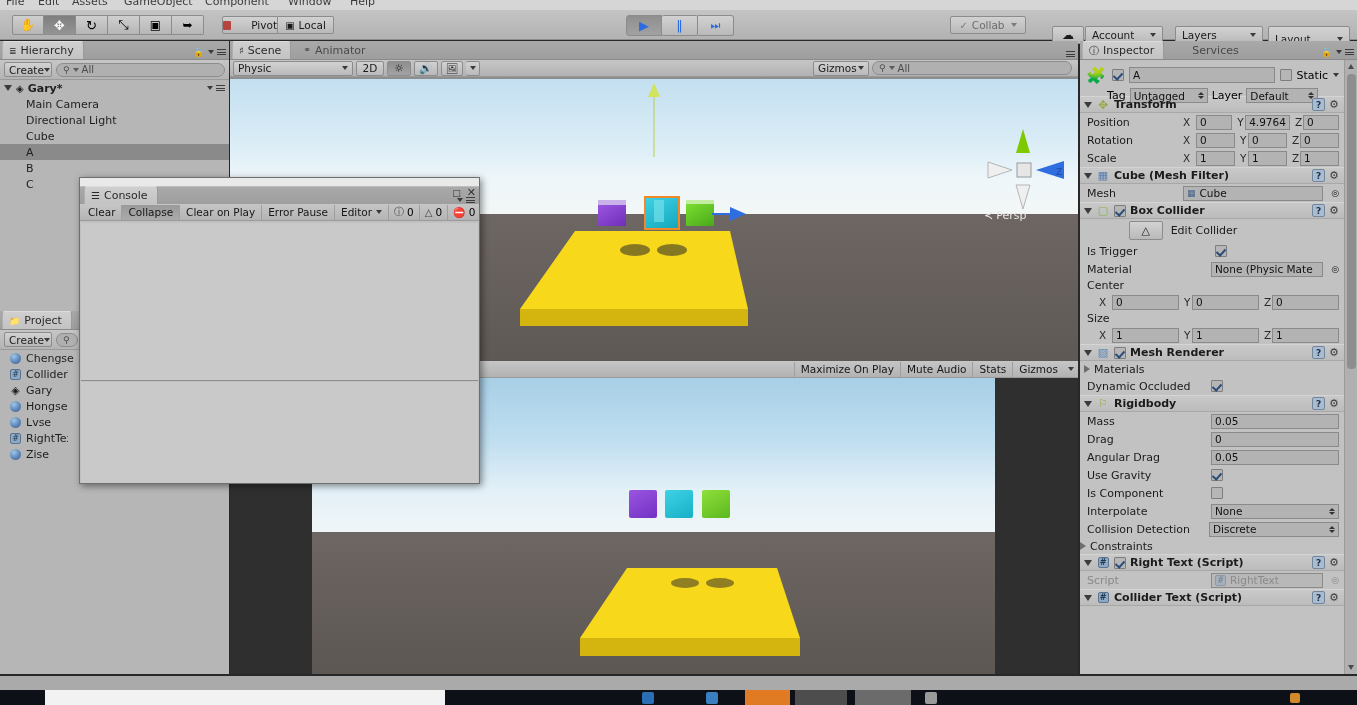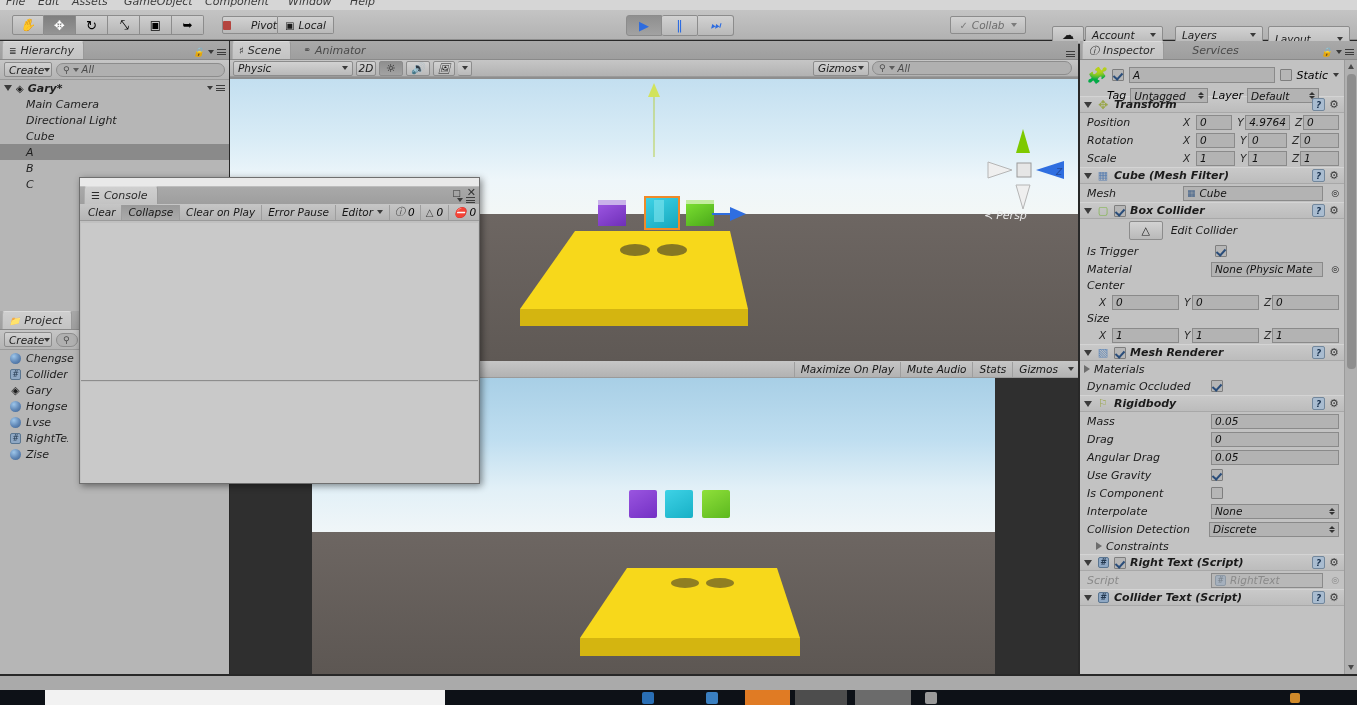--- a/index.html
+++ b/index.html
@@ -4,21 +4,21 @@
 <style>
   * { box-sizing: border-box; margin: 0; padding: 0; }
   html, body {
     width: 1357px; height: 705px;
     overflow: hidden;
     font-family: "DejaVu Sans", "Liberation Sans", sans-serif;
     font-size: 11px;
     background: #282828;
     color: #000;
   }
-  #app { position: relative; width: 1357px; height: 705px; font-style: italic; }
+  #app { position: relative; width: 1357px; height: 705px; }
   .u-btn {
     background: linear-gradient(180deg,#d2d2d2 0%,#b9b9b9 100%);
     border: 1px solid #8c8c8c;
     border-radius: 2px;
     font-size: 10.5px;
     color: #1a1a1a;
     display: inline-flex; align-items: center; justify-content: center;
     white-space: nowrap;
     cursor: default;
   }
@@ -434,21 +434,21 @@
             <span></span>
           </span>
       </div>
     </div>
 
     <div id="scene-toolbar">
       <div class="u-btn" style="width:120px;height:15px;padding:0 4px;justify-content:flex-start">
         <span>Physic</span>
         <span class="arrow-dn ddarrow"></span>
       </div>
-      <div class="u-btn" style="width:20px;height:15px">
+      <div class="u-btn" style="width:28px;height:15px">
         <span>2D</span>
       </div>
       <div class="u-btn pressed" style="width:24px;height:15px;font-size:11px">
         <span>☼</span>
       </div>
       <div class="u-btn" style="width:24px;height:15px;font-size:11px;color:#6e6e6e">
         <span>🔊</span>
       </div>
       <div class="u-btn" style="width:22px;height:15px;font-size:10px">
         <span>🖼</span>
@@ -835,21 +835,21 @@
         <div class="row">
           <span class="lbl" style="width:118px">Collision Detection</span>
           <div class="u-field" style="flex:1;margin-right:5px">
             <span>Discrete</span>
             <span class="stepper">
                 <i class="up"></i>
                 <i class="dn"></i>
               </span>
           </div>
         </div>
-        <div class="row" style="height:16px;padding-left:16px">
+        <div class="row" style="height:16px;padding-left:0">
           <span class="foldout dim"></span>
           <span>Constraints</span>
         </div>
 
         <div class="comp-head">
           <span class="foldout open"></span>
           <span class="hico">
               <span class="ico-script">#</span>
             </span>
           <span class="chk on"></span>

